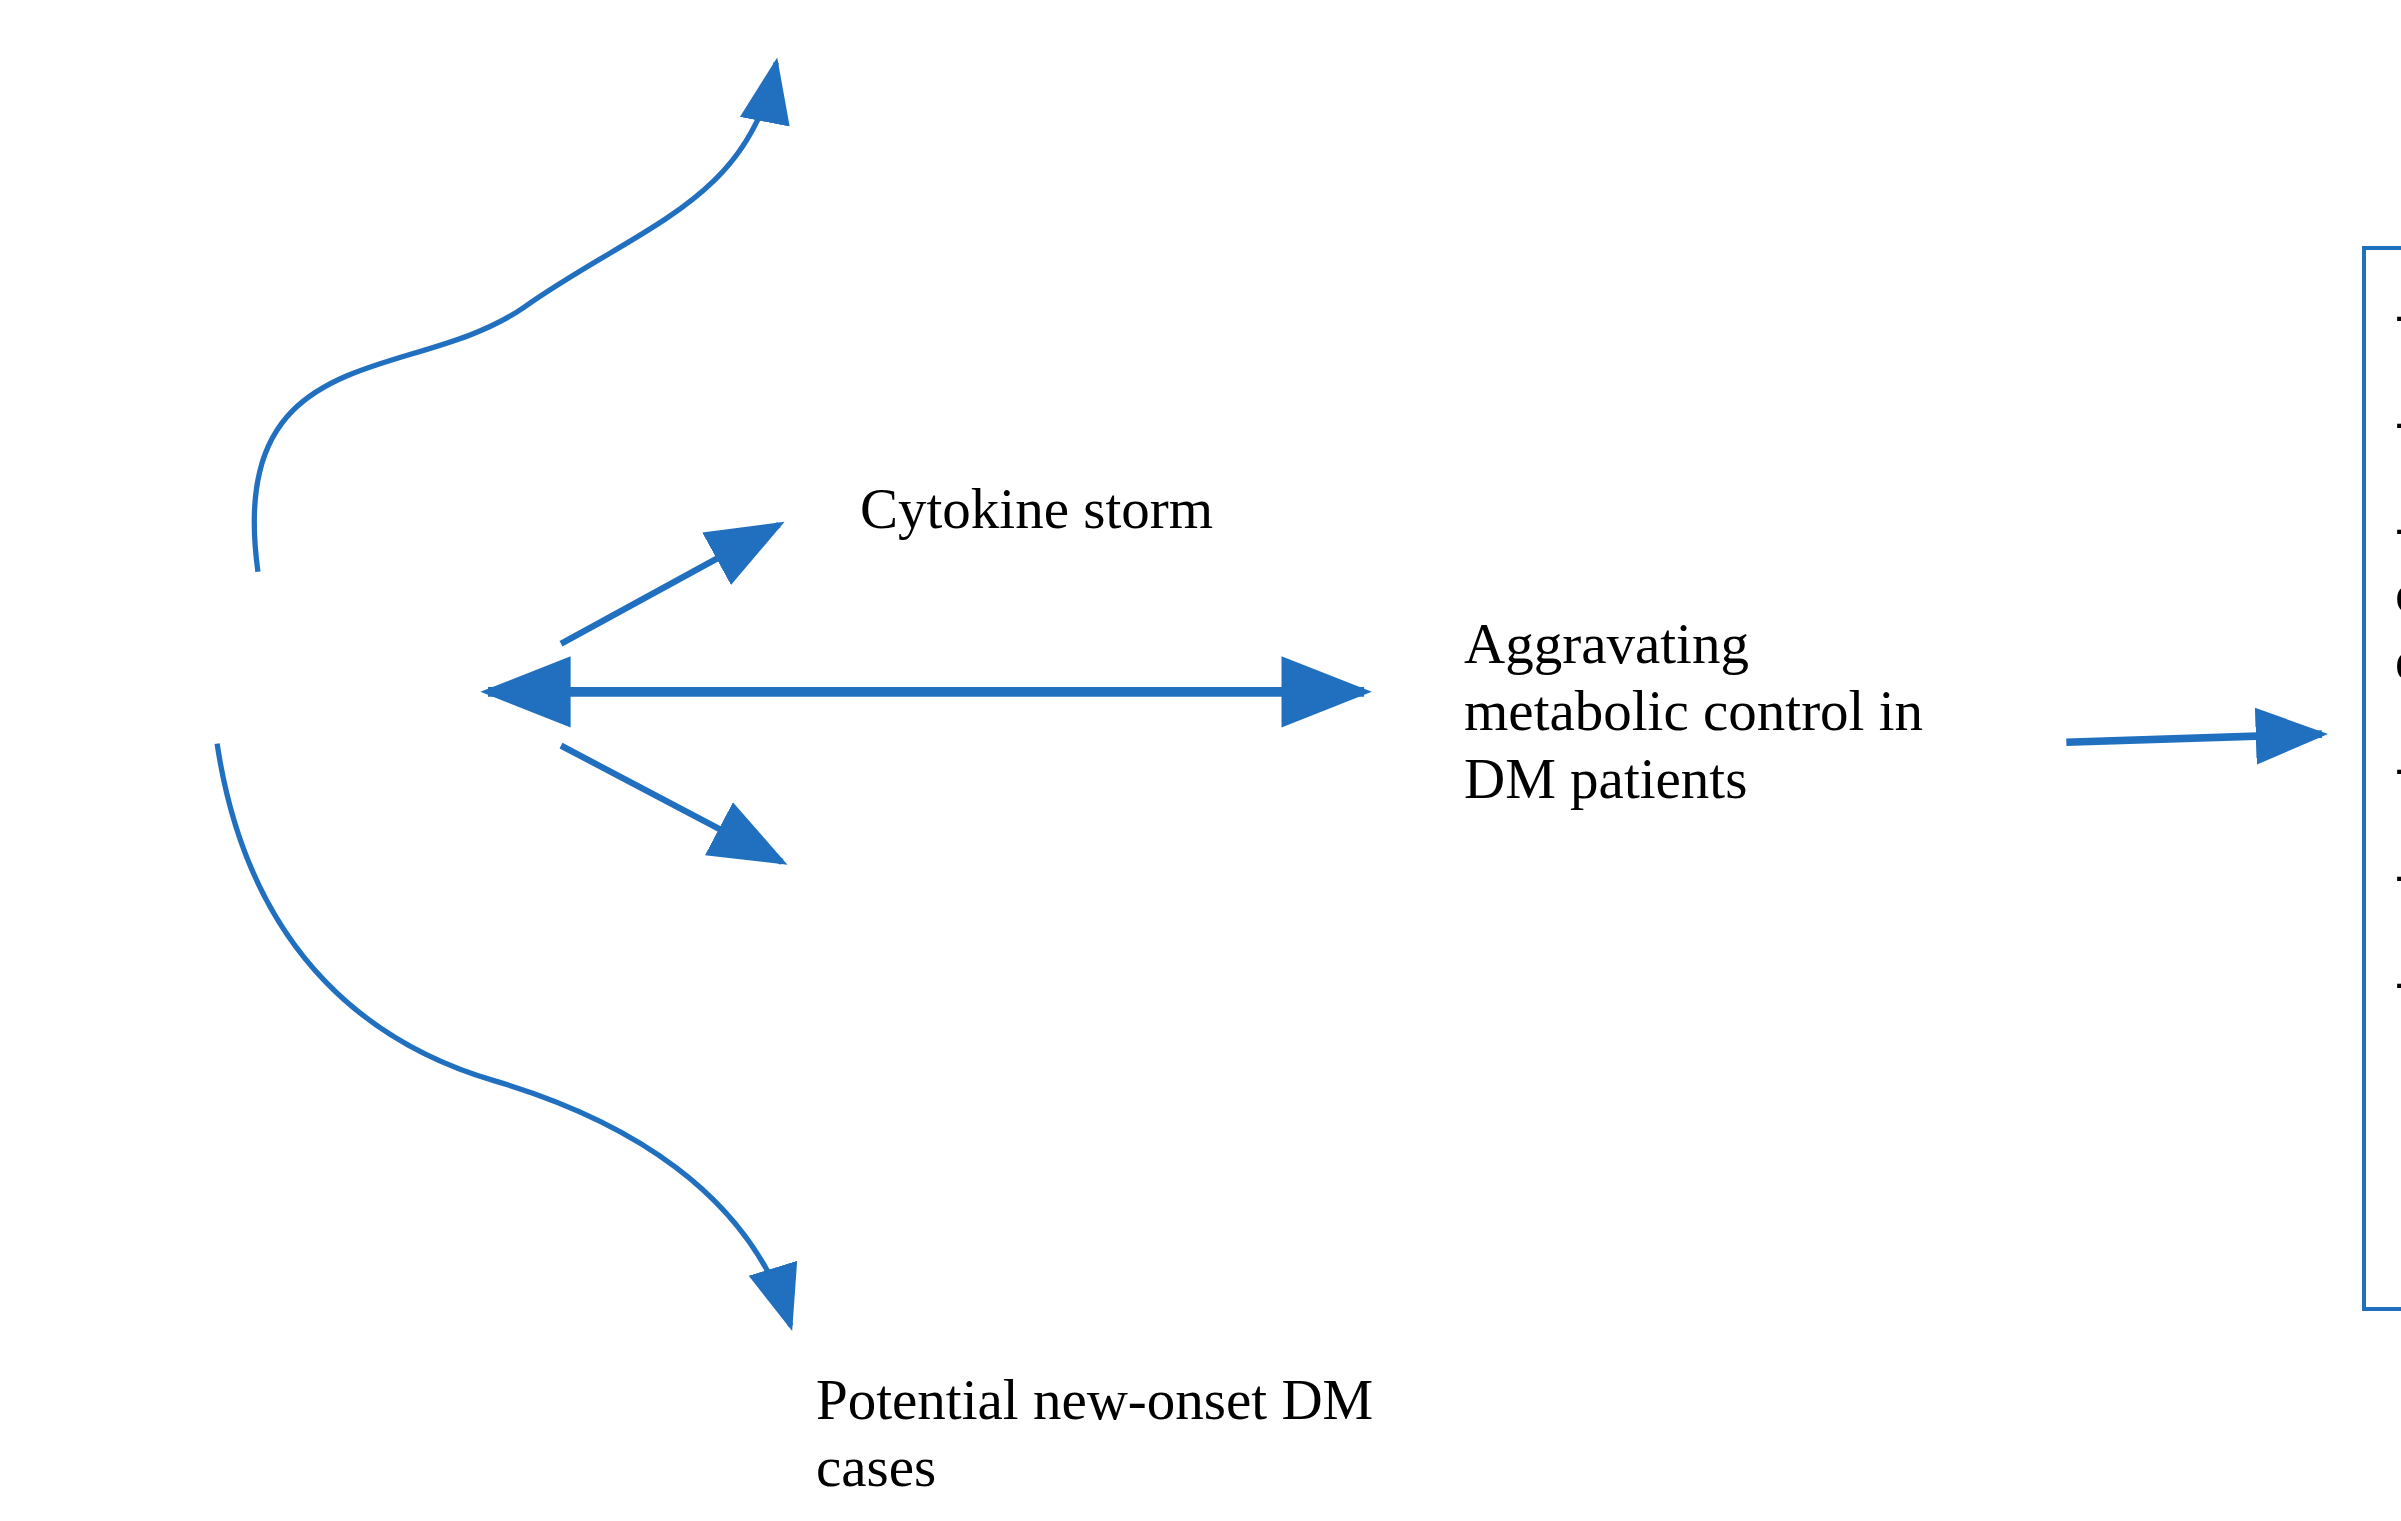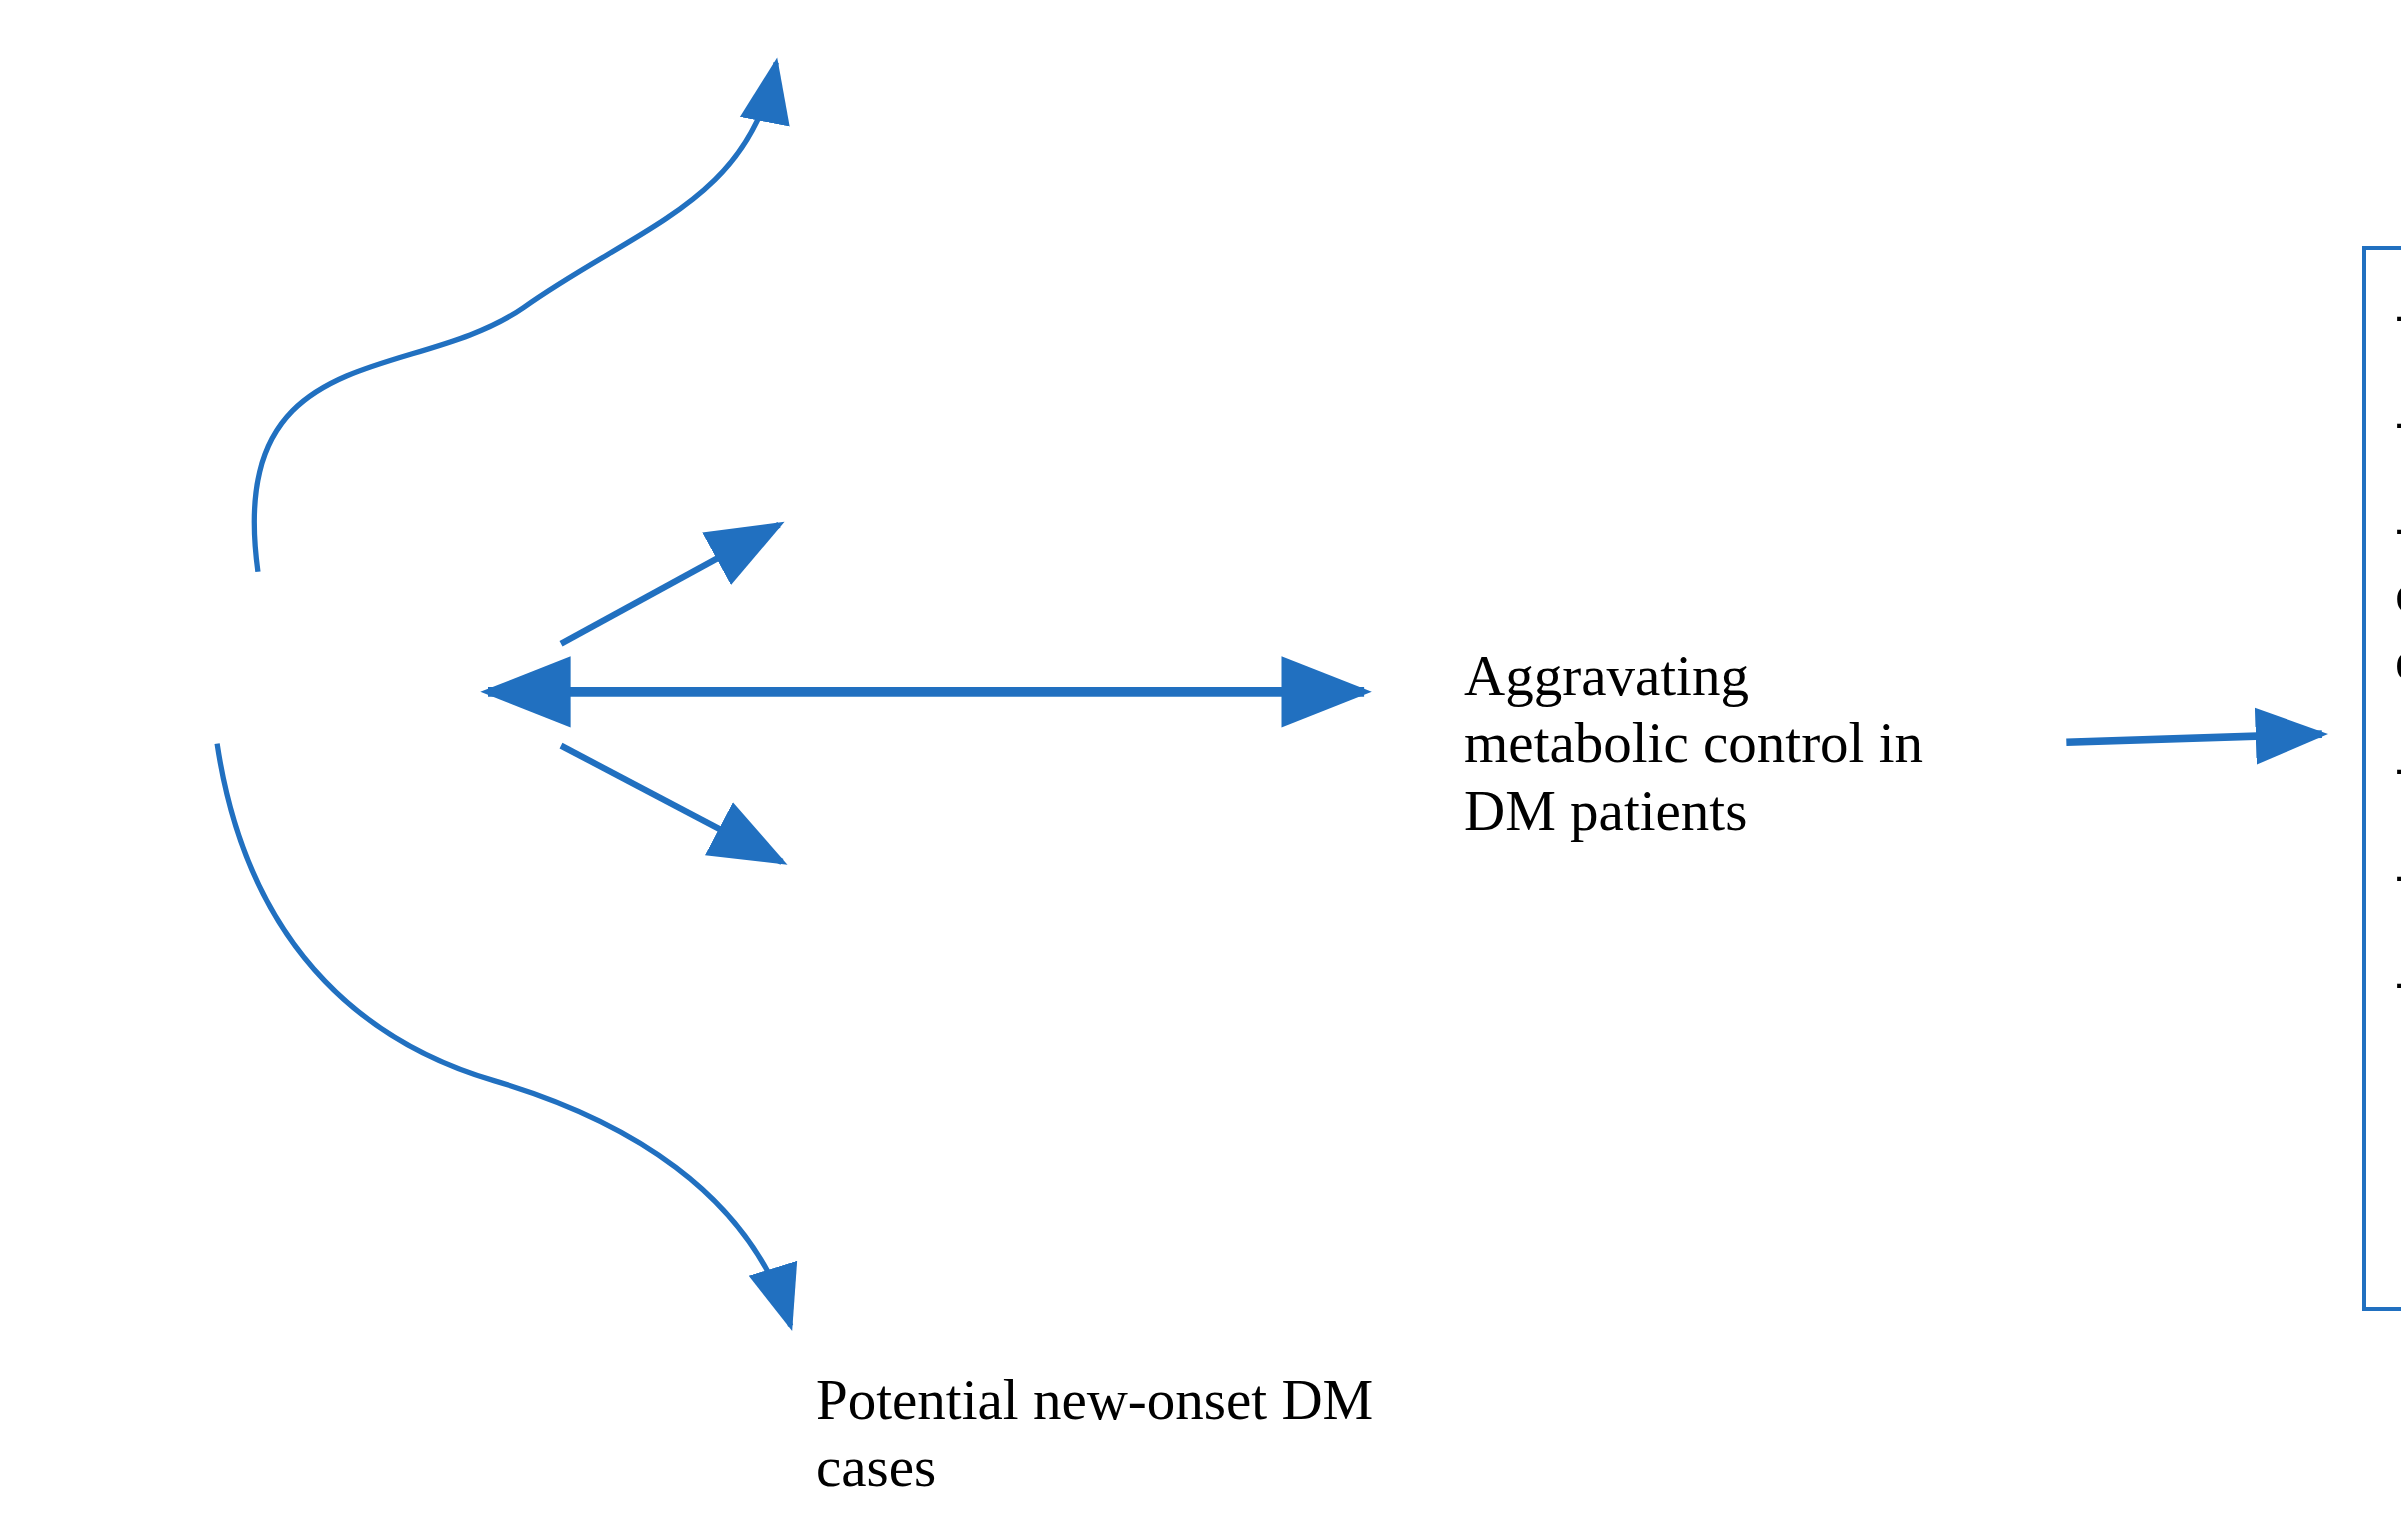--- a/index.html
+++ b/index.html
@@ -6,21 +6,21 @@
   body{width:3075px;height:1522px;position:relative;overflow:hidden;
        font-family:"Liberation Serif","DejaVu Serif",serif;color:#000000;}
   #stage{position:absolute;left:0;top:0;width:3075px;height:1522px;}
   svg.edges{position:absolute;left:0;top:0;width:3075px;height:1522px;pointer-events:none;}
   .node{position:absolute;color:#000;line-height:1.18;white-space:pre-line;}
   #n-sars{left:9.6px;top:636px;font-size:63px;letter-spacing:-0.5px;}
   #n-hyper{left:816px;top:8.6px;font-size:57px;width:600px;}
   #n-cyto{left:860px;top:475px;font-size:57px;width:576px;}
   #n-bcell{left:860px;top:816px;font-size:57px;width:432px;}
   #n-newdm{left:816px;top:1366px;font-size:57px;width:816px;}
-  #n-aggr{left:1464px;top:610px;font-size:57px;width:600px;margin-top:32px;}
+  #n-aggr{left:1464px;top:610px;font-size:57px;width:600px;}
   #panel{position:absolute;left:2362px;top:246px;width:694px;height:1065px;
          border:4.3px solid #2170c0;box-sizing:border-box;background:#fff;}
   #panel-list{position:absolute;left:29px;top:30px;right:14.4px;}
   .panel-item{font-size:57px;line-height:1.17;color:#000;margin-bottom:40px;white-space:pre-line;}
   .panel-item:last-child{margin-bottom:0;}
 </style>
 </head>
 <body>
 
 <div id="stage">
@@ -46,20 +46,21 @@
 
     <path d="M452,1548 C 520,2000 790,2180 1030,2250 C 1300,2330 1560,2480 1646,2760" fill="none" stroke="#2170c0" stroke-width="11" marker-end="url(#ah-thin)"></path>
 
     <line x1="1016" y1="1440" x2="2840" y2="1440" stroke="#2170c0" stroke-width="20" marker-start="url(#ah-start)" marker-end="url(#ah)"></line>
 
     <line x1="4302" y1="1545" x2="4834" y2="1528" stroke="#2170c0" stroke-width="16" marker-end="url(#ah)"></line>
   </svg>
 
 
 
+  <div class="node" id="n-cyto">Cytokine storm</div>
 
 
   <div class="node" id="n-newdm">Potential new-onset DM
 cases</div>
 
   <div class="node" id="n-aggr">Aggravating
 metabolic control in
 DM patients</div>
 
   <div id="panel">

